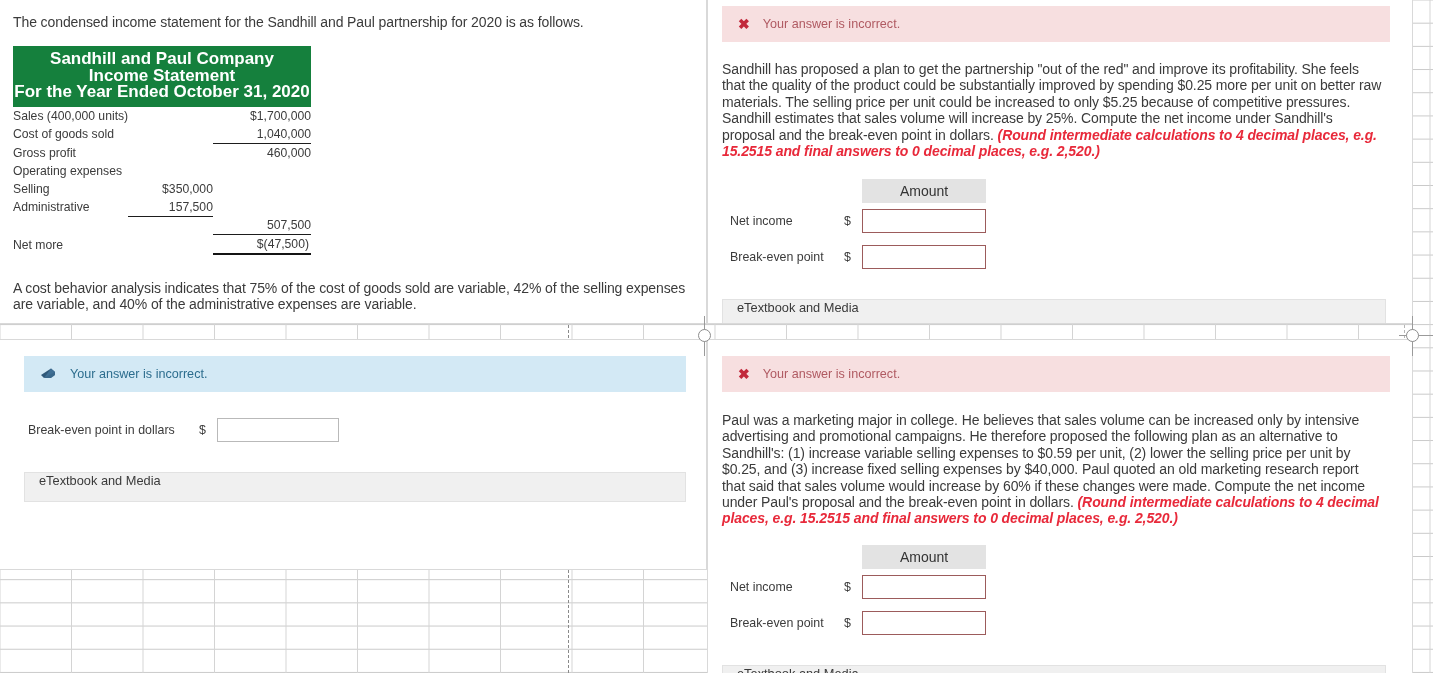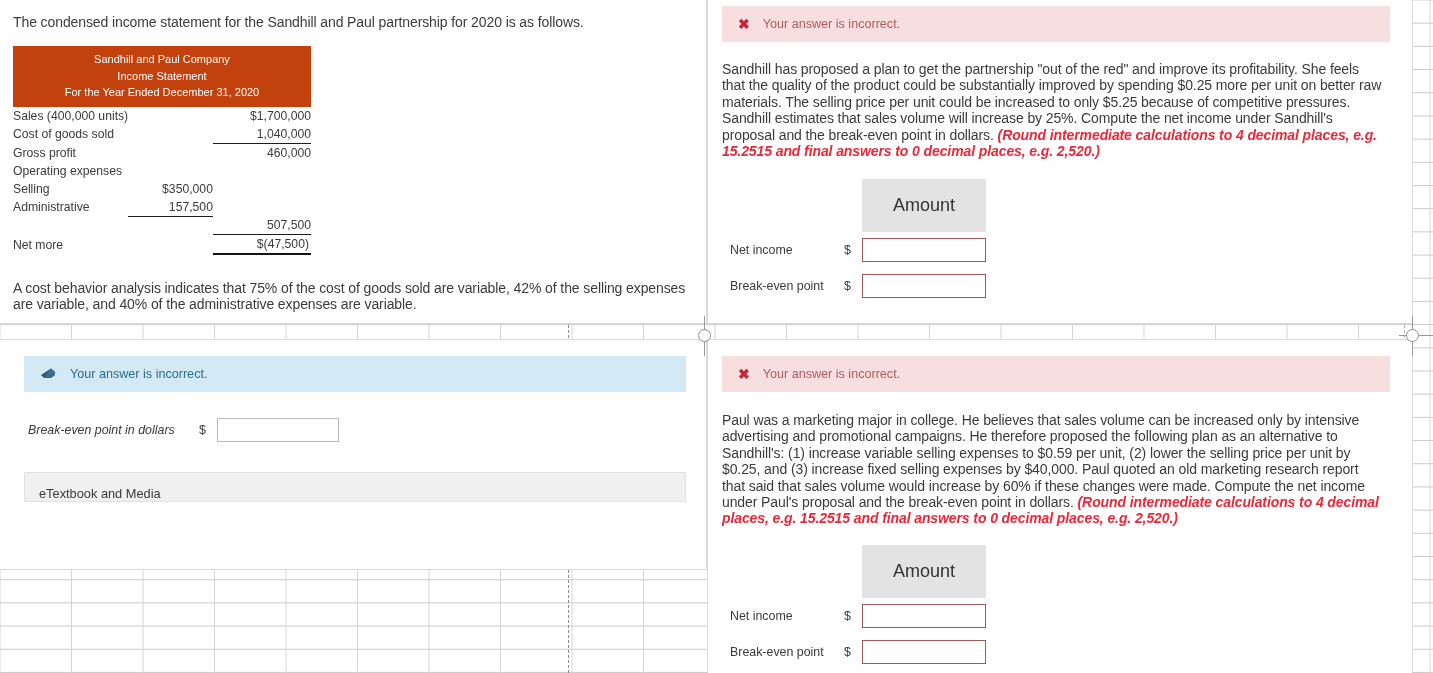--- a/index.html
+++ b/index.html
@@ -100,25 +100,25 @@
     font-size: 14px;
     font-weight: bold;
     color: #c2293c;
     line-height: 1;
   }
   .alert-icon-eraser { display: inline-block; width: 17px; height: 14px; }
 
   
   #income-statement { position: absolute; left: 13px; top: 46px; width: 298px; }
   #is-header {
-    background: #c2410c;
+    background: #15803d;
     color: #ffffff;
     text-align: center;
-    font-weight: normal;
-    font-size: 11px;
+    font-weight: bold;
+    font-size: 17px;
     line-height: 16.5px;
     padding: 5px 0 6px;
   }
   #is-table { width: 100%; border-collapse: collapse; }
   #is-table td {
     font-size: 12.2px;
     color: #3b3b3b;
     padding: 2px 0 2px;
     height: 18px;
     vertical-align: bottom;
@@ -133,24 +133,24 @@
 
   #cost-behavior-note { position: absolute; left: 13px; top: 280px; width: 682px; }
   #intro-text { position: absolute; left: 13px; top: 14px; width: 660px; }
 
   
   .amount-table { border-collapse: collapse; }
   .amount-head {
     background: #e3e3e3;
     color: #333333;
     text-align: center;
-    font-size: 18px;
+    font-size: 14px;
     font-weight: normal;
     height: 21px;
-    padding: 16px;
+    padding: 4px;
   }
   .amt-row-label {
     font-size: 12.4px;
     color: #3b3b3b;
     white-space: nowrap;
     padding: 6px 0 6px 8px;
     width: 122px;
   }
   .amt-dollar {
     font-size: 12.4px;
@@ -172,42 +172,42 @@
     outline: none;
   }
   input.answer-box.neutral { border: 1px solid #b9b9b9; }
 
   
   .etextbook-bar {
     background: #f0f0f0;
     border: 1px solid #e2e2e2;
     height: 30px;
     display: flex;
-    align-items: flex-end;
+    align-items: flex-start;
     padding-left: 14px;
     font-size: 12.8px;
     color: #3a3a3a;
   }
 </style>
 </head>
 <body>
 
 <div id="grid-backdrop"></div>
 <div id="page-break-line"></div>
 <div id="page-break-line-2"></div>
 
 <div class="panel" id="panel-tl">
 
   <div id="intro-text" class="body-text">The condensed income statement for the Sandhill and Paul partnership for 2020 is as follows.</div>
 
   <div id="income-statement">
     <div id="is-header">
       <div>Sandhill and Paul Company</div>
       <div>Income Statement</div>
-      <div>For the Year Ended December 31, 2020</div>
+      <div>For the Year Ended October 31, 2020</div>
     </div>
 
     <table id="is-table">
       <tbody>
           <tr>
         <td class="is-label">Sales (400,000 units)</td>
         <td class="is-mid"></td>
         <td class="is-amt">$1,700,000</td>
       </tr>
       <tr>
@@ -309,21 +309,21 @@
           <polygon points="4,11 11,11 15,8 15,5" fill="#2f5878" opacity="0.35"></polygon>
         </svg>
       </span>
       <span>Your answer is incorrect.</span>
     </div>
 
 
     <table class="amount-table" style="margin-top:20px;">
       <tbody>
           <tr>
-        <td class="amt-row-label" style="width:175px; padding-left:4px;font-style:italic;">Break-even point in dollars</td>
+        <td class="amt-row-label" style="width:175px; padding-left:4px;">Break-even point in dollars</td>
         <td class="amt-dollar">$</td>
         <td class="amt-input-cell">
           <input class="answer-box neutral" type="text" style="width: 122px;" value="">
         </td>
       </tr>
     </tbody>
       </table>
 
     <div class="etextbook-bar" style="margin-top:24px; width:662px;">
       <span>eTextbook and Media</span>

